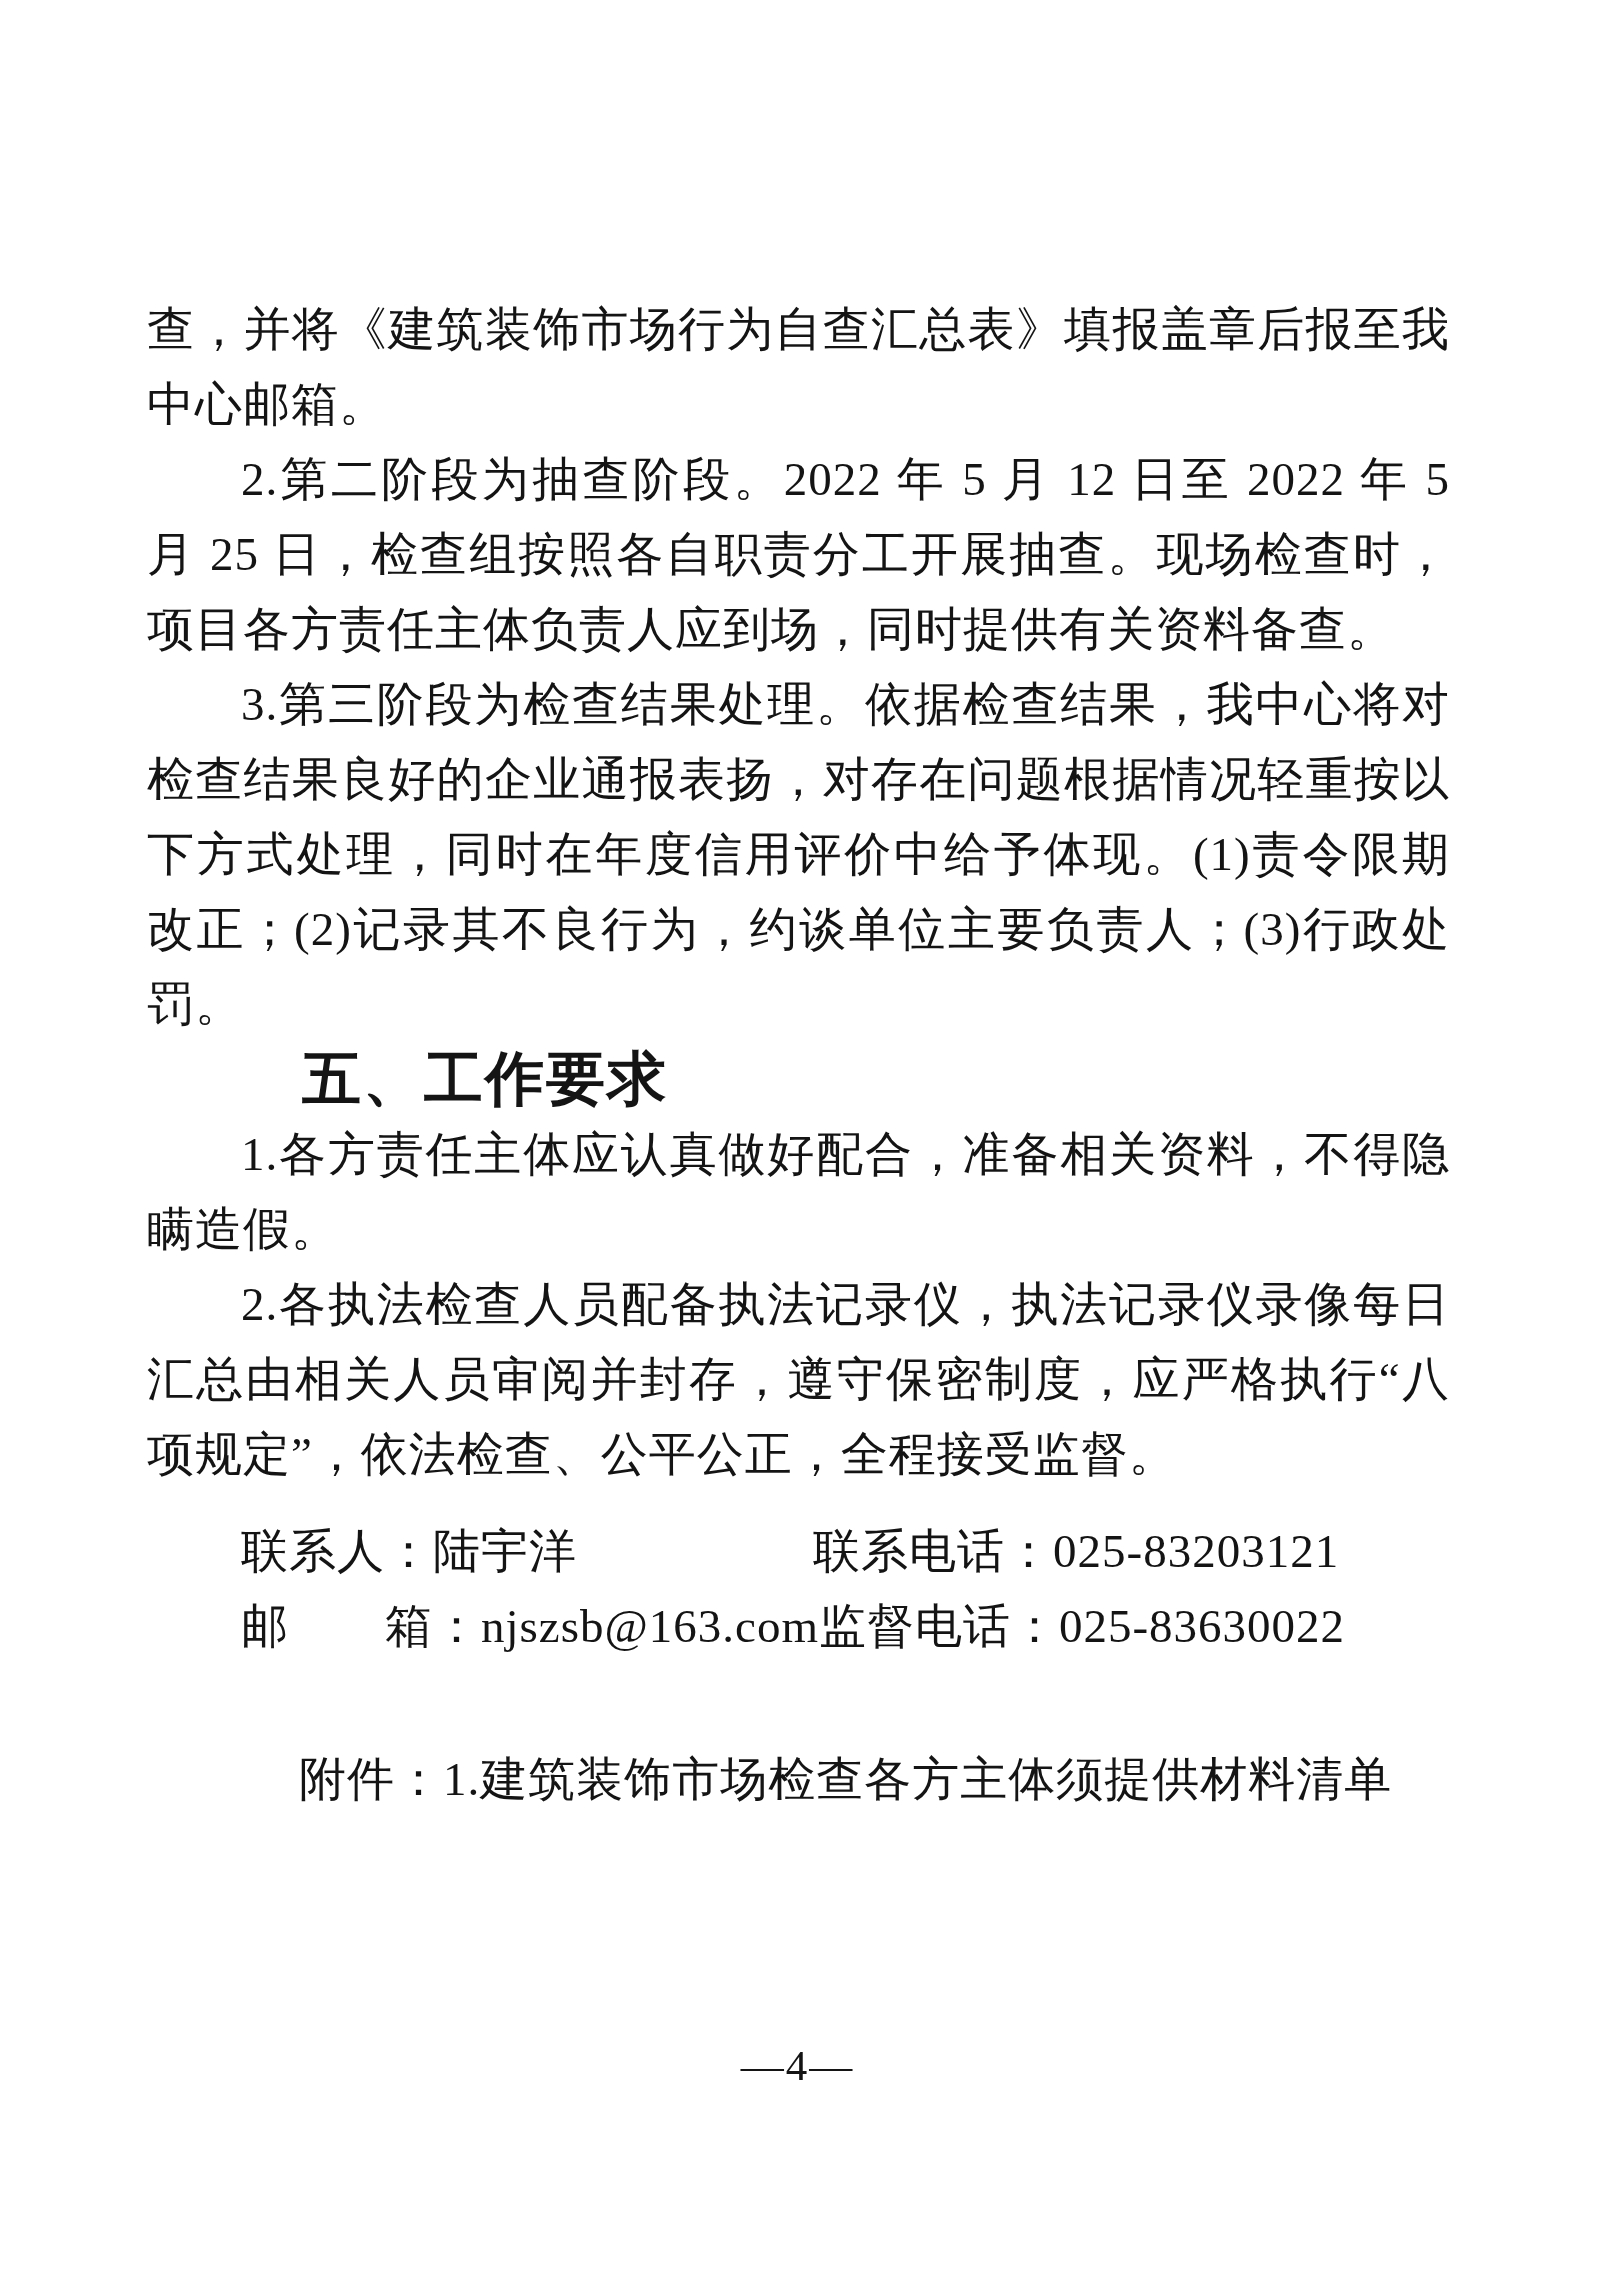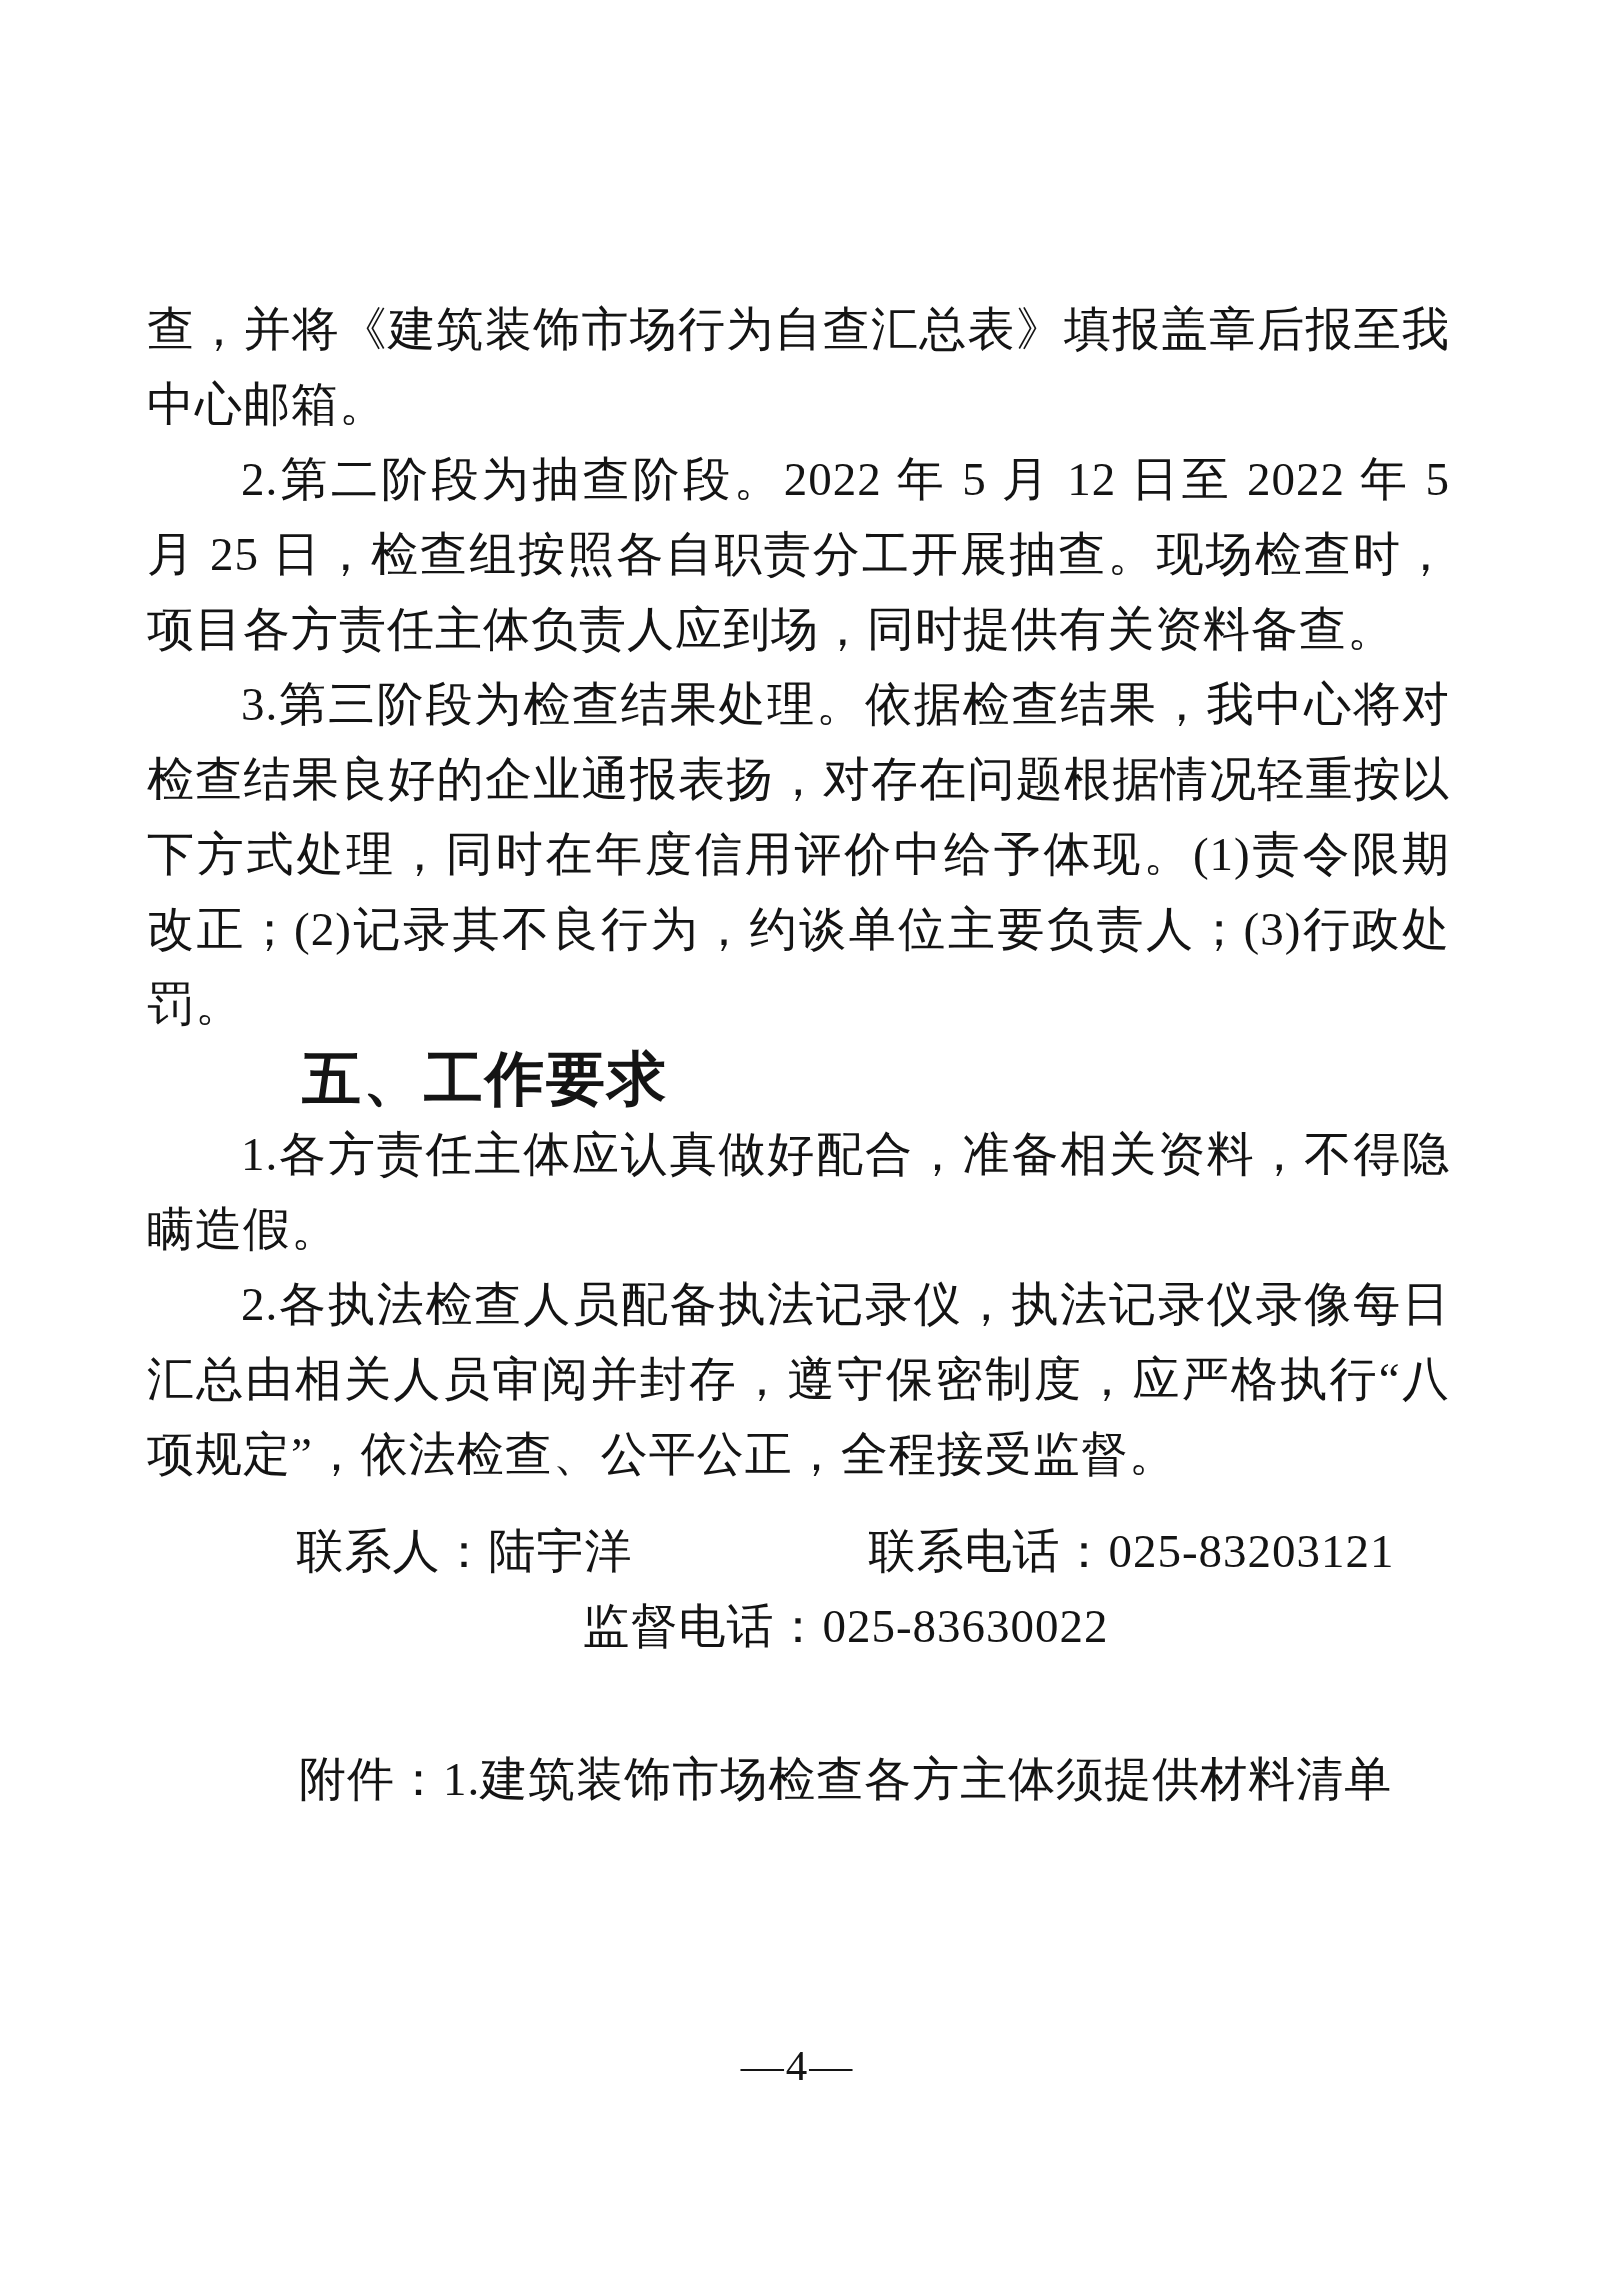--- a/index.html
+++ b/index.html
@@ -44,21 +44,20 @@
     letter-spacing: 2px;
   }
   .contact-block {
     margin-top: 21.6px;
   }
   .contact-row {
     display: flex;
     margin-left: 94px;
     line-height: 75px;
     text-align: left;
-    justify-content: center;
   }
   .contact-cell-left {
     flex: 0 0 572px;
     white-space: nowrap;
   }
   .contact-cell-right {
     white-space: nowrap;
   }
   .attachments {
     margin-top: 78px;
@@ -105,20 +104,23 @@
     <div class="contact-block">
       <div class="contact-row">
         <span class="contact-cell-left">
           <span>联系人：</span><span>陆宇洋</span>
         </span>
         <span class="contact-cell-right">
           <span>联系电话：</span><span>025-83203121</span>
         </span>
       </div>
       <div class="contact-row">
+        <span class="contact-cell-left">
+          <span>邮　　箱：</span><span>njszsb@163.com</span>
+        </span>
         <span class="contact-cell-right">
           <span>监督电话：</span><span>025-83630022</span>
         </span>
       </div>
     </div>
 
     <div class="attachments">
       <div class="attach-line-1">
         <span>附件：</span><span>1.建筑装饰市场检查各方主体须提供材料清单</span>
       </div>

